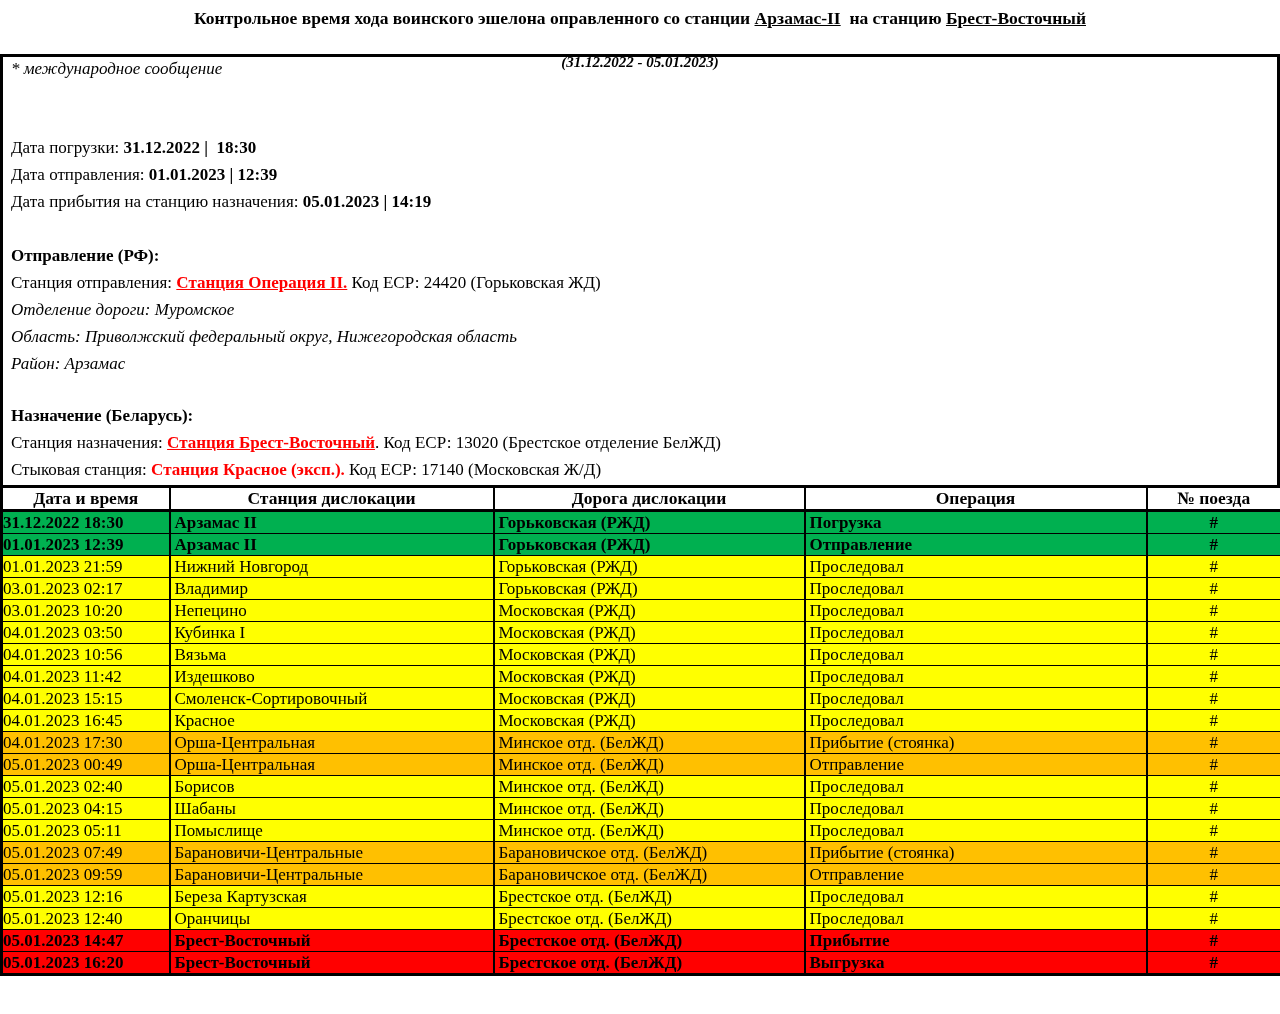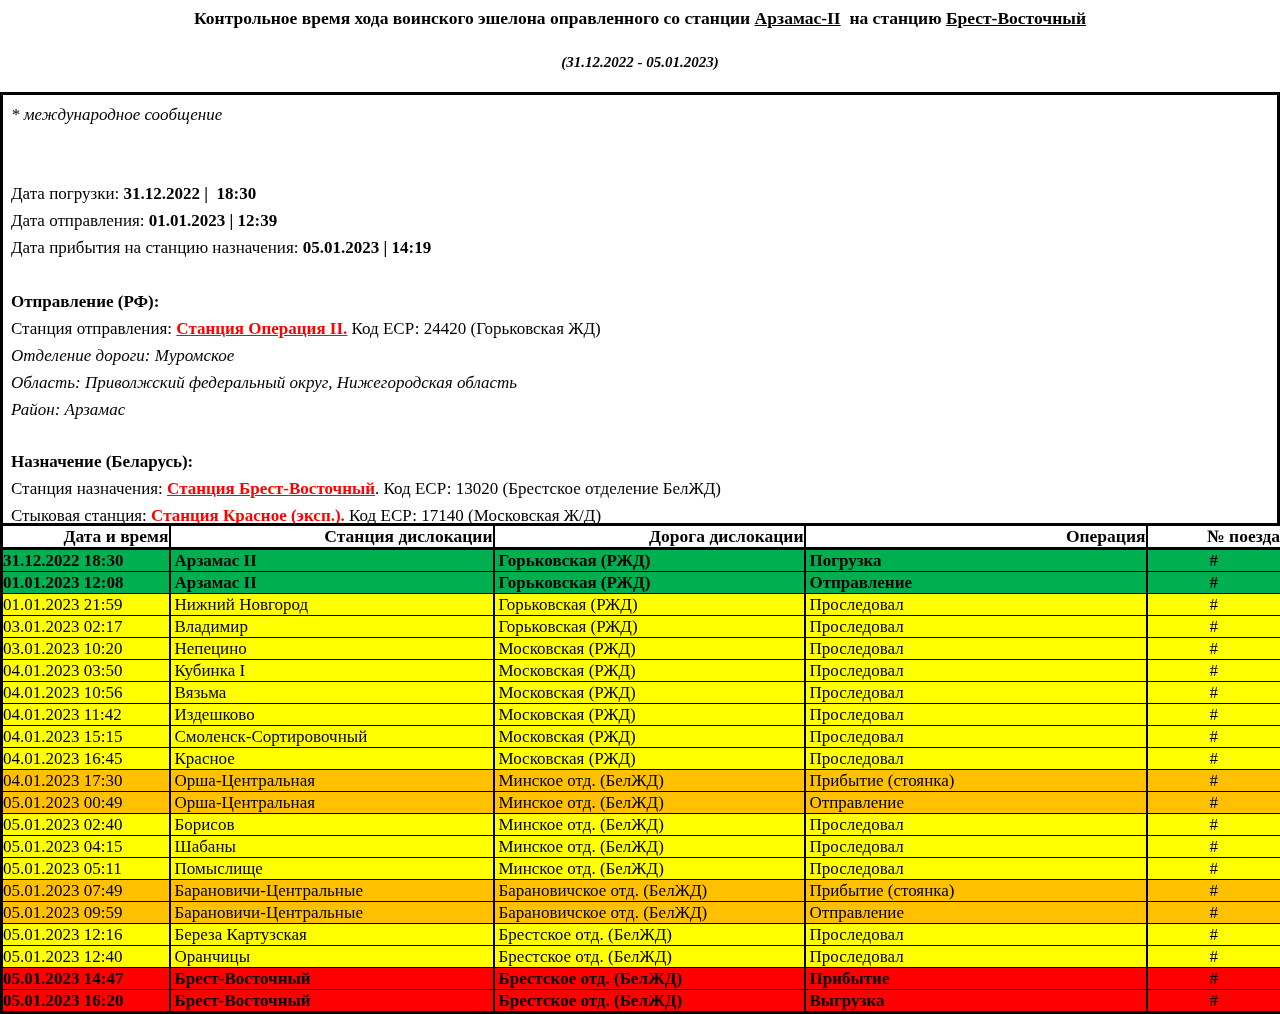--- a/index.html
+++ b/index.html
@@ -5,57 +5,57 @@
   html,body{margin:0;padding:0;background:#fff;}
   body{
     width:1280px;height:1014px;overflow:hidden;
     font-family:"Liberation Serif","DejaVu Serif",serif;
     color:#000;font-size:17px;
     -webkit-font-smoothing:antialiased;
   }
   .page{position:relative;width:1280px;height:1014px;background:#fff;}
 
   
-  .doc-header{height:92px;position:relative;}
+  .doc-header{height:54px;position:relative;}
   .doc-title{
     text-align:center;font-weight:bold;font-size:17.5px;
     padding-top:8px;white-space:pre-wrap;
   }
   .doc-title .u{text-decoration:underline;}
   .doc-subtitle{
     text-align:center;font-weight:bold;font-style:italic;
     font-size:15px;margin-top:25px;
   }
 
   
   .info-box{
     box-sizing:border-box;height:431px;
     border:3px solid #000;border-bottom:none;
-    padding:8px 8px 0 8px;overflow:hidden;
+    padding:0 8px 0 8px;overflow:hidden;
   }
   .line{line-height:27px;white-space:pre-wrap;}
   .note{font-style:italic;line-height:24px;}
   .summary{margin-top:53px;}
   .summary b{white-space:pre-wrap;}
   .section-heading{font-weight:bold;line-height:27px;}
   .dep-section{margin-top:27px;}
   .dest-section{margin-top:25px;}
   .italic{font-style:italic;}
   .red-station{color:var(--station-red,#FF0000);font-weight:bold;}
   .red-station.u{text-decoration:underline;}
 
   
   table.route{
     width:1280px;border-collapse:collapse;table-layout:fixed;
     border:3px solid #000;font-size:17px;
   }
   table.route th{
     border-left:2px solid #000;border-right:2px solid #000;
     border-top:3px solid #000;border-bottom:3px solid #000;
-    font-weight:bold;text-align:right;height:21px;
+    font-weight:bold;text-align:center;height:21px;
     padding:0;background:#fff;font-size:17.5px;
   }
   table.route td{
     border-left:2px solid #000;border-right:2px solid #000;
     border-top:1px solid #000;border-bottom:1px solid #000;
     height:21px;line-height:21px;padding:0;
     overflow:hidden;white-space:nowrap;
   }
   table.route td:nth-child(1){padding-right:4px;}
   table.route td:nth-child(2),
@@ -123,21 +123,21 @@
     </thead>
     <tbody>
         <tr class="row-green">
           <td>31.12.2022 18:30</td>
           <td>Арзамас II</td>
           <td>Горьковская (РЖД)</td>
           <td>Погрузка</td>
           <td>#</td>
         </tr>
         <tr class="row-green">
-          <td>01.01.2023 12:08</td>
+          <td>01.01.2023 12:39</td>
           <td>Арзамас II</td>
           <td>Горьковская (РЖД)</td>
           <td>Отправление</td>
           <td>#</td>
         </tr>
         <tr class="row-yellow">
           <td>01.01.2023 21:59</td>
           <td>Нижний Новгород</td>
           <td>Горьковская (РЖД)</td>
           <td>Проследовал</td>

